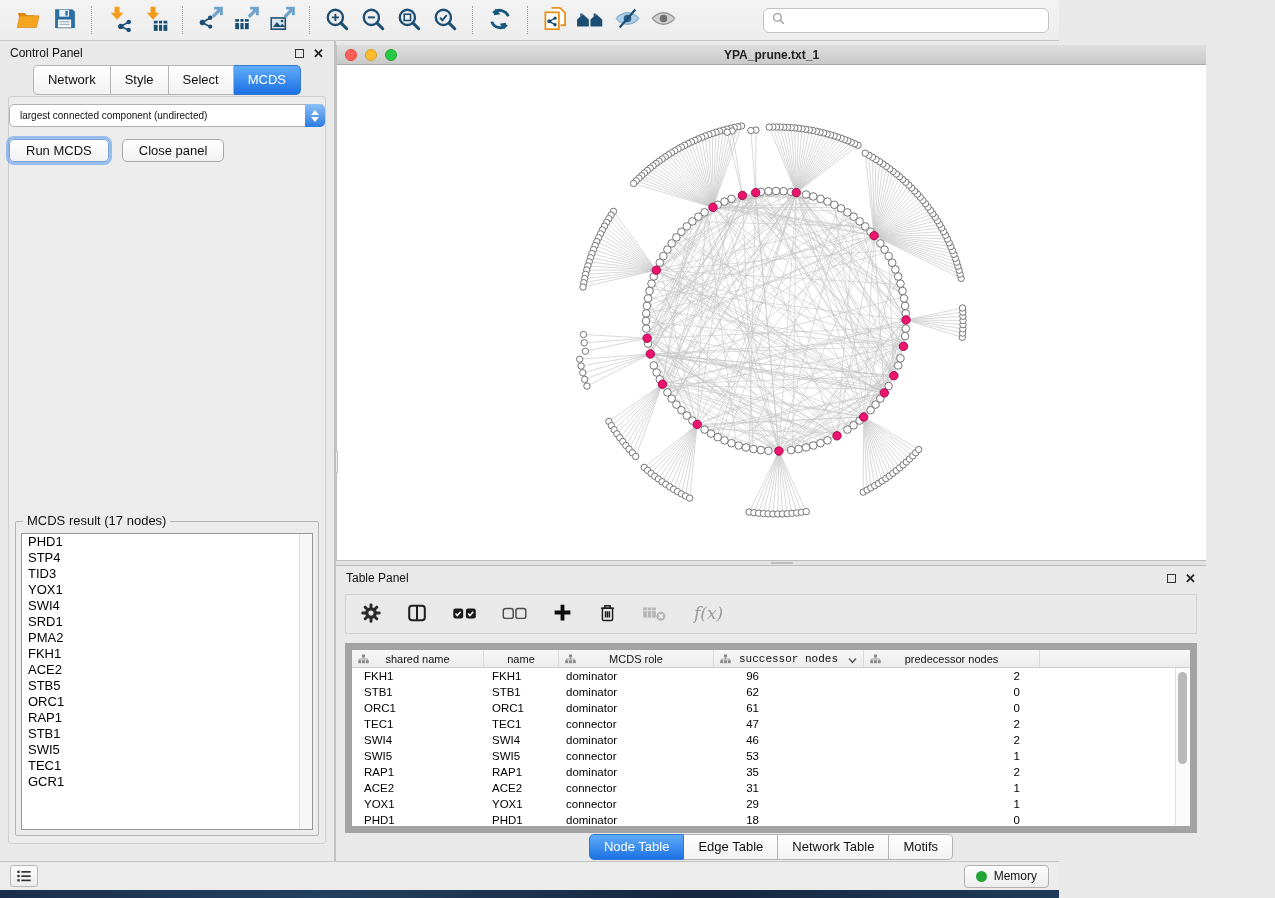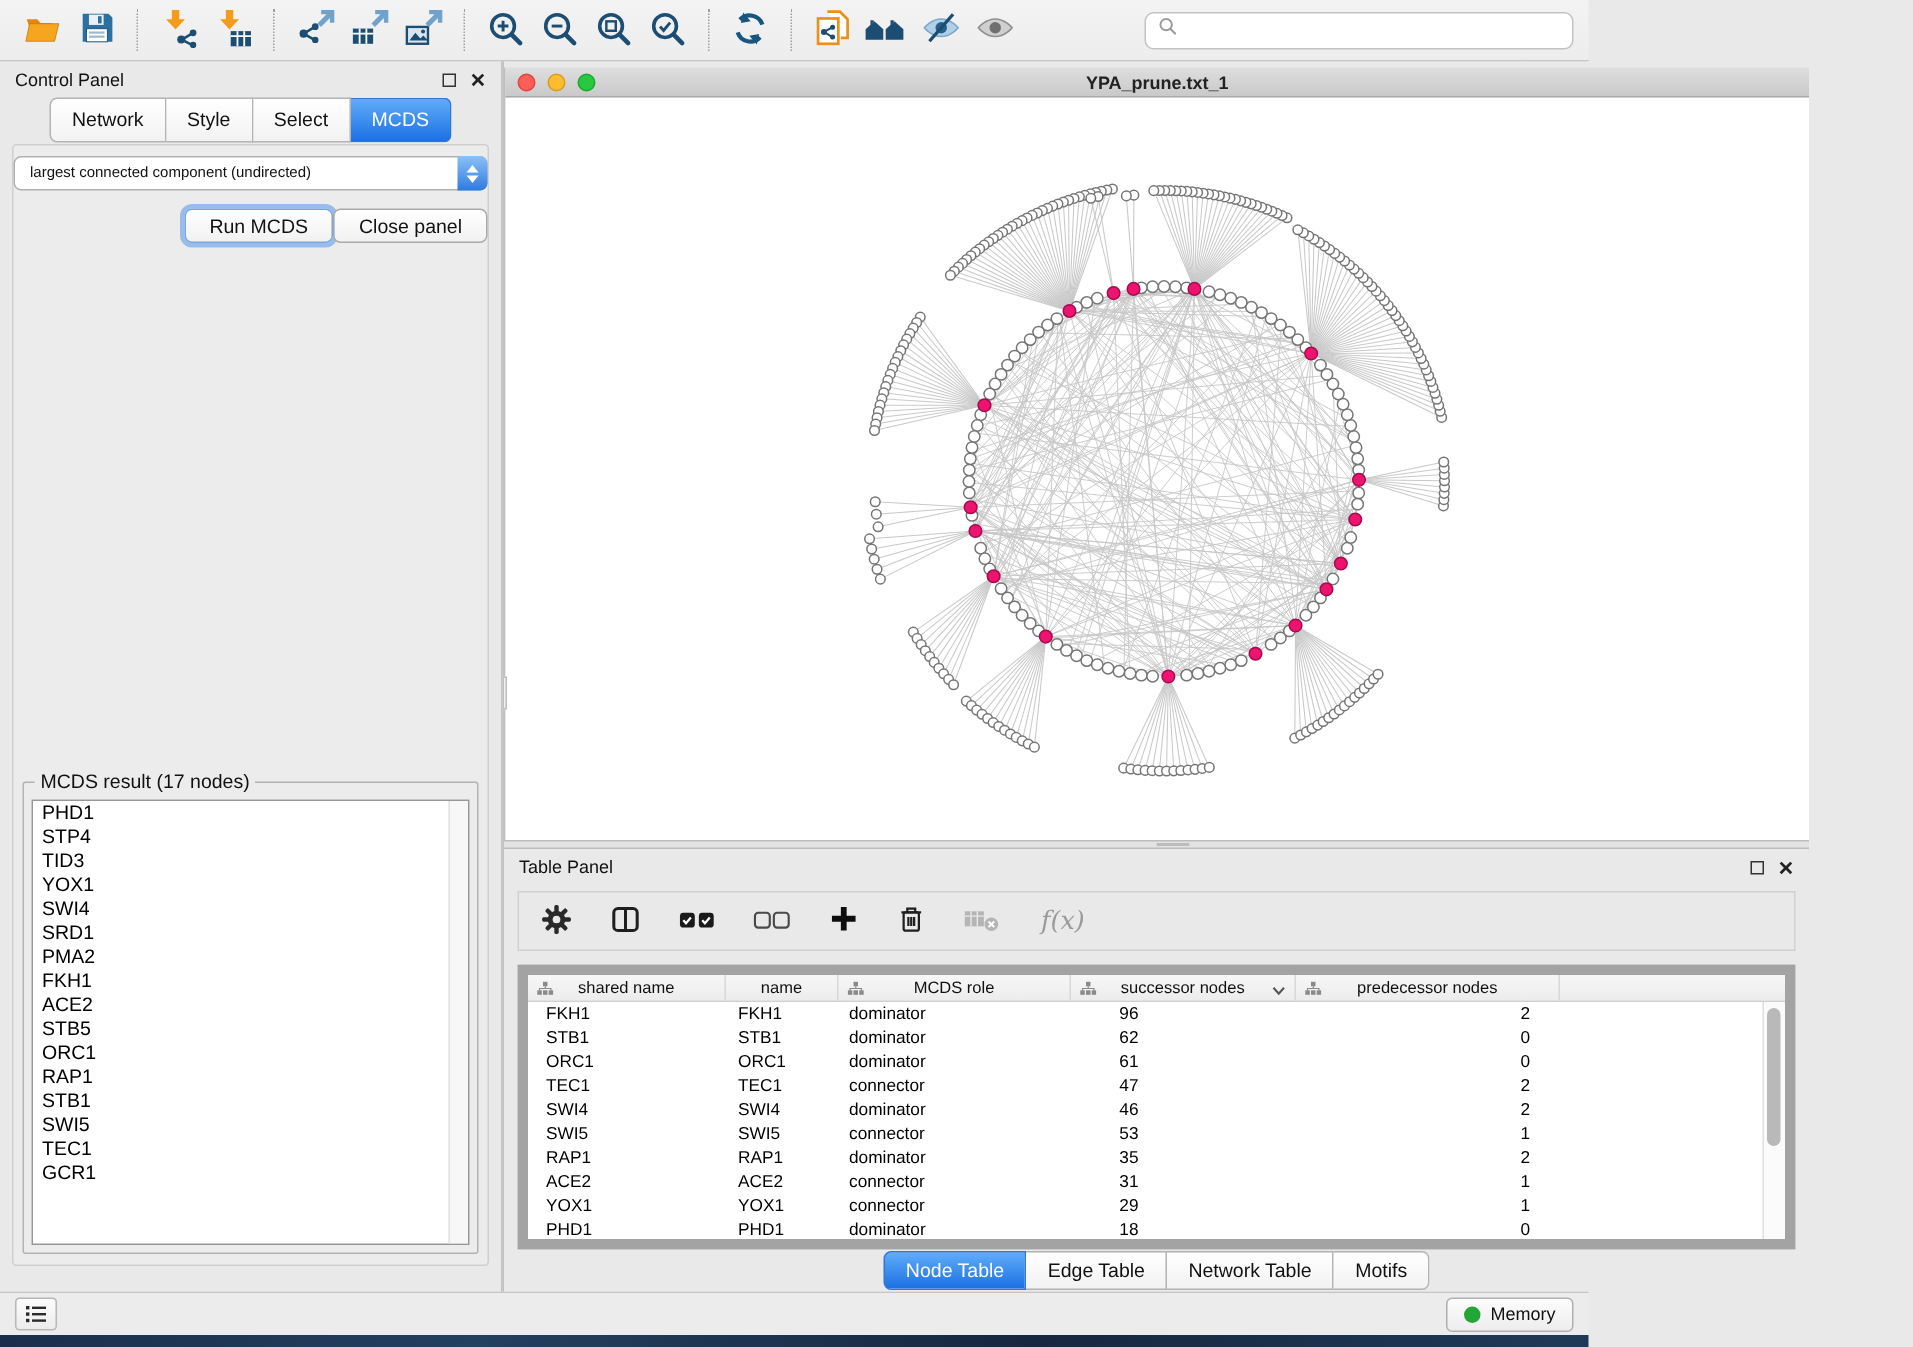--- a/index.html
+++ b/index.html
@@ -28,21 +28,21 @@
   .seg-tab:first-child { border-left:1px solid #b4b4b4; border-radius:5px 0 0 5px; }
   .seg-tab:last-child { border-radius:0 5px 5px 0; }
   .seg-tab.active { background:linear-gradient(#5fadf8,#1c70e4); color:#fff; border-color:#3577cf; }
   .panel-body { margin:1px 8px 0; height:748px; background:#ececec; border:1px solid #cfcfcf; border-radius:3px; position:relative; }
   .opt-label { margin-top:16px; text-align:center; font-size:13px; color:#111; }
   .combo { width:316px; height:23px; margin:7px auto 0; background:#fff; border:1px solid #b1b1b1; border-radius:5px; display:flex; align-items:center; position:relative; cursor:pointer; }
   .combo-value { flex:1; font-size:10px; padding-left:10px; color:#111; white-space:nowrap; overflow:hidden; }
   .combo-stepper { width:20px; height:23px; margin-right:-1px; border-radius:0 5px 5px 0; background:linear-gradient(#8cc0f7,#2e7be0); display:flex; flex-direction:column; align-items:center; justify-content:center; gap:2px; }
   .arrow-up { width:0; height:0; border-left:4px solid transparent; border-right:4px solid transparent; border-bottom:5px solid #fff; }
   .arrow-down { width:0; height:0; border-left:4px solid transparent; border-right:4px solid transparent; border-top:5px solid #fff; }
-  .btn-row { margin-top:12px; display:flex; justify-content:flex-end; }
+  .btn-row { margin-top:12px; display:flex; justify-content:flex-start; gap:13px; }
   .push-btn { height:23px; padding:0 16px; font-size:13px; font-family:"Liberation Sans",sans-serif; color:#111; background:linear-gradient(#ffffff,#f1f1f1); border:1px solid #a9a9a9; border-radius:5px; cursor:pointer; }
   .push-btn.focused { box-shadow:0 0 0 3px rgba(108,165,237,.65); border-color:#7aa6de; }
   .groupbox { position:absolute; left:6px; right:6px; top:424px; bottom:7px; border:1px solid #b3b3b3; border-radius:2px; }
   .gb-title { position:absolute; top:-9px; left:7px; background:#ececec; padding:0 4px; font-size:13px; color:#111; }
   .gb-list { position:absolute; left:5px; right:5px; top:11px; bottom:5px; background:#fff; border:1px solid #979797; overflow:hidden; }
   .gb-scroll { position:absolute; right:0; top:0; bottom:0; width:13px; background:#f7f7f7; border-left:1px solid #e0e0e0; }
   .list-item { font-size:13px; color:#000; line-height:16px; padding-left:6px; }
 
   .vsplit { width:5px; background:#dcdcdc; border-left:1px solid #c2c2c2; border-right:1px solid #c2c2c2; position:relative; }
   .vsplit .grip { position:absolute; top:410px; left:0; width:3px; height:22px; background:#efefef; border:1px solid #bdbdbd; }
@@ -1190,21 +1190,21 @@
                     <g fill="#8a8a8a">
                       <rect x="4" y="0.5" width="3" height="3"></rect>
                       <rect x="0.2" y="6.2" width="3" height="3"></rect>
                       <rect x="4" y="6.2" width="3" height="3"></rect>
                       <rect x="7.8" y="6.2" width="3" height="3"></rect>
                     </g>
                     <path d="M5.5 3.5v1.5M1.7 6.2V5h7.6v1.2" fill="none" stroke="#8a8a8a" stroke-width="0.8"></path>
                   </svg></span>
                 <span>MCDS role</span>
               </div>
-              <div class="th" style="width: 150px;">
+              <div class="th" style="width: 150px; font-family: Liberation Mono, monospace;">
                 <span class="type-icon"><svg width="11" height="10" viewBox="0 0 11 10">
                     <g fill="#8a8a8a">
                       <rect x="4" y="0.5" width="3" height="3"></rect>
                       <rect x="0.2" y="6.2" width="3" height="3"></rect>
                       <rect x="4" y="6.2" width="3" height="3"></rect>
                       <rect x="7.8" y="6.2" width="3" height="3"></rect>
                     </g>
                     <path d="M5.5 3.5v1.5M1.7 6.2V5h7.6v1.2" fill="none" stroke="#8a8a8a" stroke-width="0.8"></path>
                   </svg></span>
                 <span>successor nodes</span>

